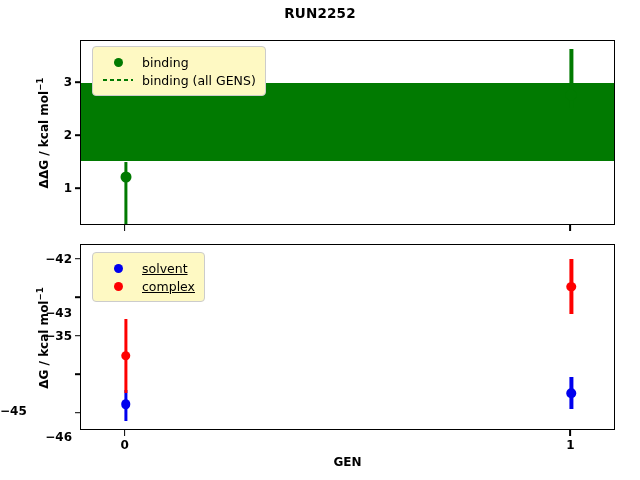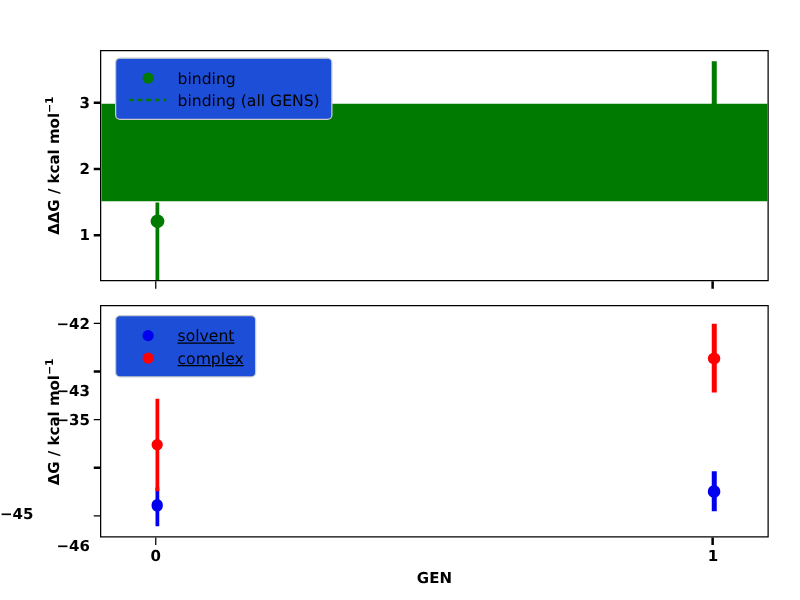--- a/index.html
+++ b/index.html
@@ -118,21 +118,21 @@
     height: 11px;
     border-radius: 50%;
     transform: translate(-50%, -50%);
   }
   .marker.small { width: 9.5px; height: 9.5px; }
 
   
   .legend {
     position: absolute;
     box-sizing: border-box;
-    background: #1d4ed8;
+    background: #fef9c3;
     border: 1.1px solid #cccccc;
     border-radius: 4px;
     padding: 6px 9px 6px 8px;
     font-size: 12.5px;
     color: #000;
   }
   .legend-row {
     display: flex;
     align-items: center;
     height: 18px;
@@ -166,20 +166,21 @@
   #legend-top    { left: 92px; top: 46px; }
   #legend-bottom { left: 92px; top: 252px; text-decoration: underline; }
 
   sup { font-size: 0.72em; vertical-align: super; }
 </style>
 </head>
 <body>
 
 <div id="figure">
 
+  <div id="fig-title">RUN2252</div>
 
   <div class="axes" id="axes-top">
     <div id="top-plot">
         <div class="band" style="left: 0px; width: 535px; top: 42.2857px; height: 77.7px; background: rgb(1, 122, 1);"></div>
         <div class="errbar" style="left: 44.5833px; top: 120.514px; height: 62.9px; background: rgb(1, 122, 1);"></div>
         <div class="marker" style="left: 44.5833px; top: 136.371px; background: rgb(1, 122, 1);"></div>
         <div class="errbar" style="left: 490.417px; top: 7.92857px; height: 59.2px; background: rgb(1, 122, 1);"></div>
         <div class="marker" style="left: 490.417px; top: 53.9143px; background: rgb(1, 122, 1);"></div>
       </div>
   </div>

